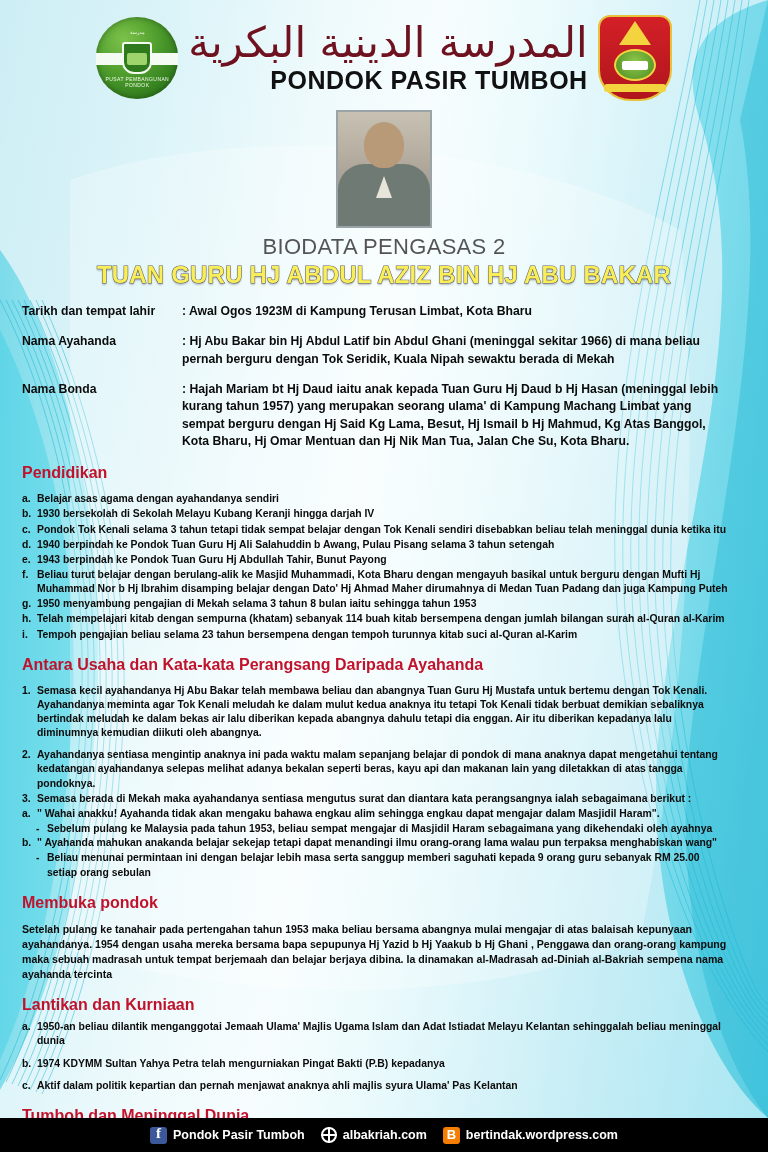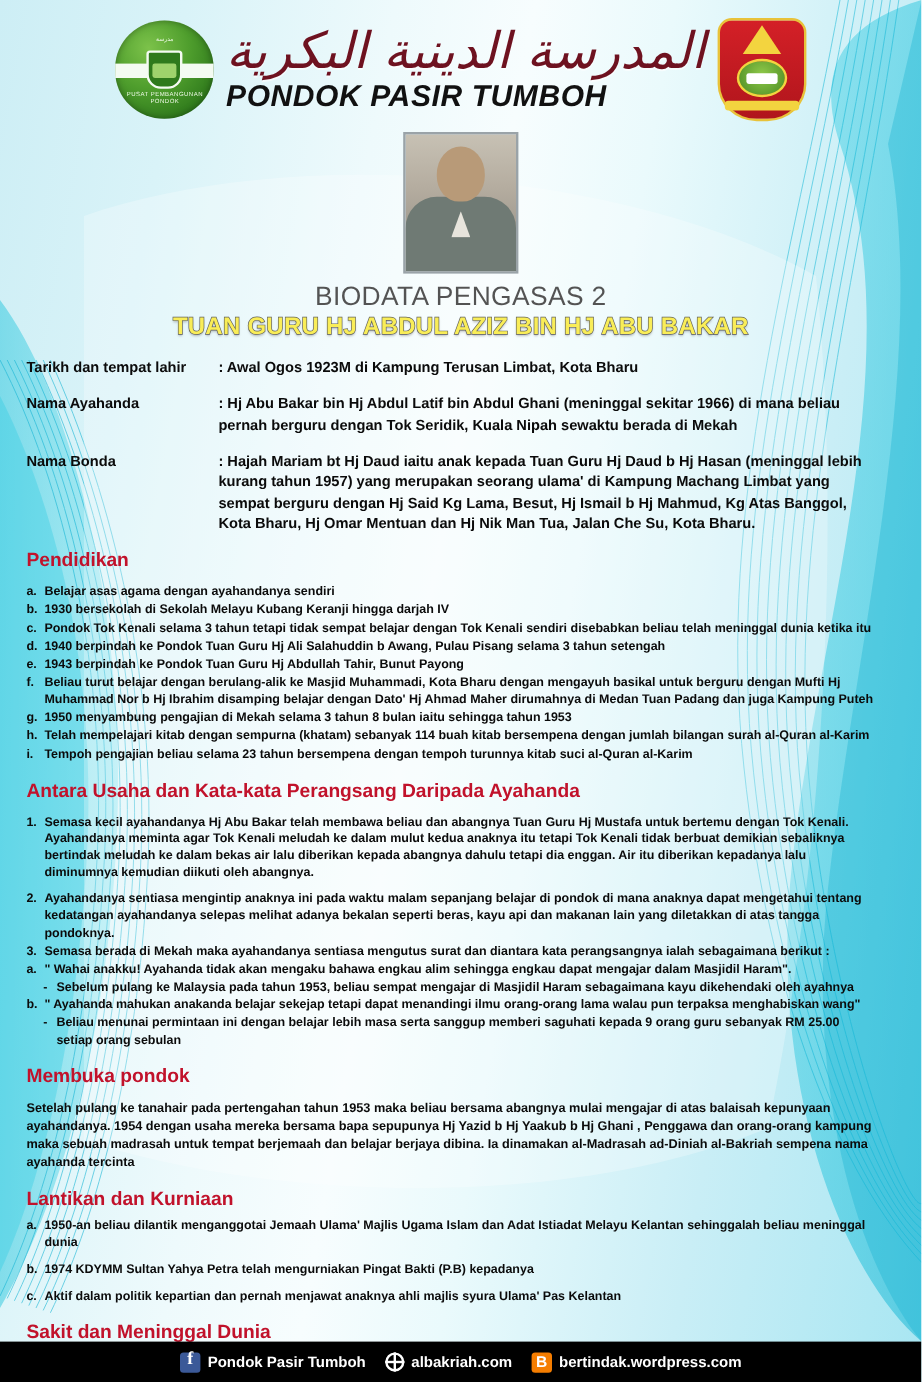--- a/index.html
+++ b/index.html
@@ -83,21 +83,21 @@
     text-shadow: 0 1px 0 rgba(255,255,255,.6);
   }
   .brand-en {
     font-size: 25px;
     font-weight: bold;
     letter-spacing: .5px;
     color: #111;
     text-align: center;
     margin-top: 2px;
   }
-  .header-center { display: flex; flex-direction: column; align-items: flex-start; font-style: italic; }
+  .header-center { display: flex; flex-direction: column; align-items: flex-end; }
 
   .logo-right {
     width: 74px; height: 86px;
     position: relative;
     flex: 0 0 auto;
   }
   .logo-right .crest {
     position: absolute; inset: 0;
     background: linear-gradient(#d42027, #b0151c);
     border: 2px solid #e8c23a;
@@ -165,21 +165,21 @@
   .headline {
     text-align: center;
     font-size: 22px;
     font-weight: normal;
     color: #111;
     margin-top: 6px;
     letter-spacing: .3px;
   }
   .subheadline {
     text-align: center;
-    font-size: 20px;
+    font-size: 24px;
     font-weight: bold;
     color: #f7e718;
     letter-spacing: .2px;
     margin-top: 1px;
     -webkit-text-stroke: 1.1px #1a1a1a;
     paint-order: stroke fill;
     text-shadow: 0 2px 2px rgba(0,0,0,.35);
   }
 
   
@@ -433,21 +433,21 @@
           <div class="mk">3.</div>
           <div class="tx">Semasa berada di Mekah maka ayahandanya sentiasa mengutus surat dan diantara kata perangsangnya ialah sebagaimana berikut :</div>
         </div>
 
       <div class="item">
           <div class="mk">a.</div>
           <div class="tx">" Wahai anakku! Ayahanda tidak akan mengaku bahawa engkau alim sehingga engkau dapat mengajar dalam Masjidil Haram".</div>
         </div>
       <div class="sub">
           <div class="mk">-</div>
-          <div class="tx">Sebelum pulang ke Malaysia pada tahun 1953, beliau sempat mengajar di Masjidil Haram sebagaimana kayu dikehendaki oleh ayahnya</div>
+          <div class="tx">Sebelum pulang ke Malaysia pada tahun 1953, beliau sempat mengajar di Masjidil Haram sebagaimana yang dikehendaki oleh ayahnya</div>
         </div>
       <div class="item">
           <div class="mk">b.</div>
           <div class="tx">" Ayahanda mahukan anakanda belajar sekejap tetapi dapat menandingi ilmu orang-orang lama walau pun terpaksa menghabiskan wang"</div>
         </div>
       <div class="sub">
           <div class="mk">-</div>
           <div class="tx">Beliau menunai permintaan ini dengan belajar lebih masa serta sanggup memberi saguhati kepada 9 orang guru sebanyak RM 25.00 setiap orang sebulan</div>
         </div>
     </div>
@@ -464,21 +464,21 @@
       <div class="item gap">
           <div class="mk">b.</div>
           <div class="tx">1974 KDYMM Sultan Yahya Petra telah mengurniakan Pingat Bakti (P.B) kepadanya</div>
         </div>
       <div class="item gap">
           <div class="mk">c.</div>
           <div class="tx">Aktif dalam politik kepartian dan pernah menjawat anaknya ahli majlis syura Ulama' Pas Kelantan</div>
         </div>
     </div>
 
-    <div class="sec-title tight">Sakit dan Meninggal Dunia</div>
+    <div class="sec-title tight">Tumboh dan Meninggal Dunia</div>
     <div>
       <div class="item">
           <div class="tx">Abangnya Tuan Guru Hj Mustafa telah meninggal dunia pada 19 April 1984</div>
         </div>
       <div class="item">
           <div class="tx">Beliau sendiri terpaksa berhenti daripada mengajar mulai tahun 1985 kerana sakit angin ahmar</div>
         </div>
       <div class="item">
           <div class="tx">Beliau menghembus nafas yang terakhir pada petang Rabu jam 7.10 malam Khamis 17 Jun 1987M bersamaan 20 Syawal 1407H</div>
         </div>

